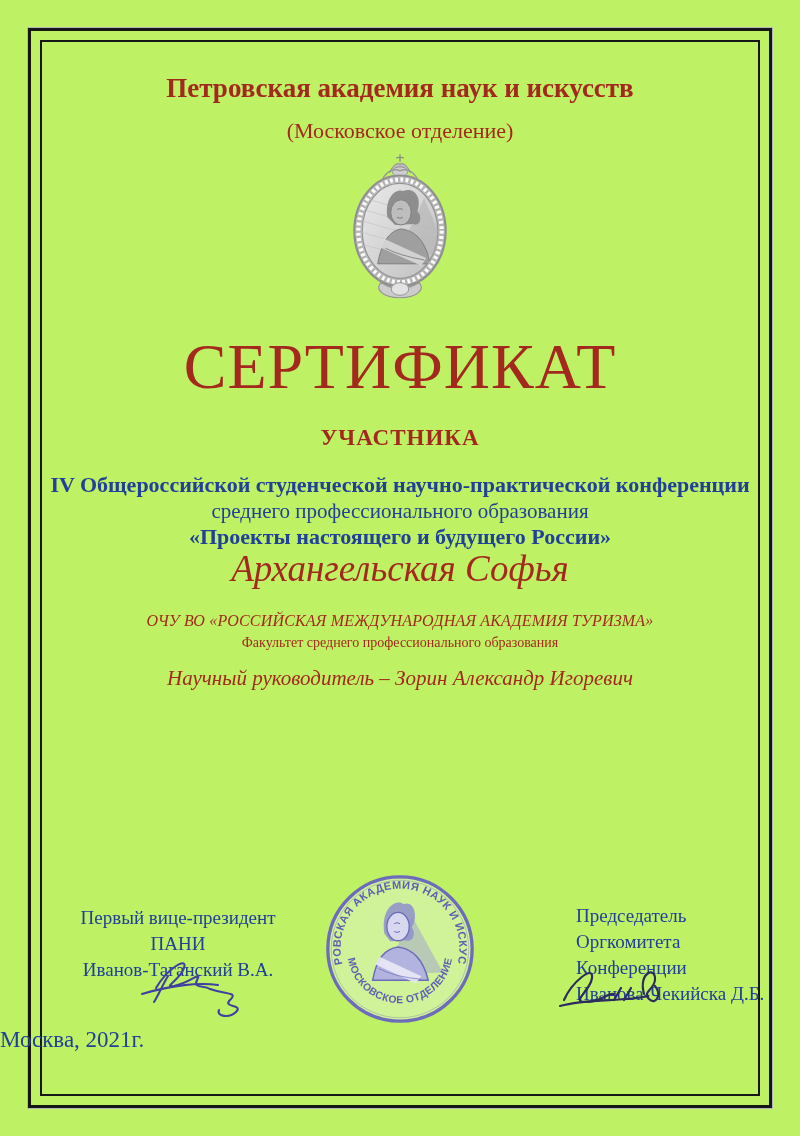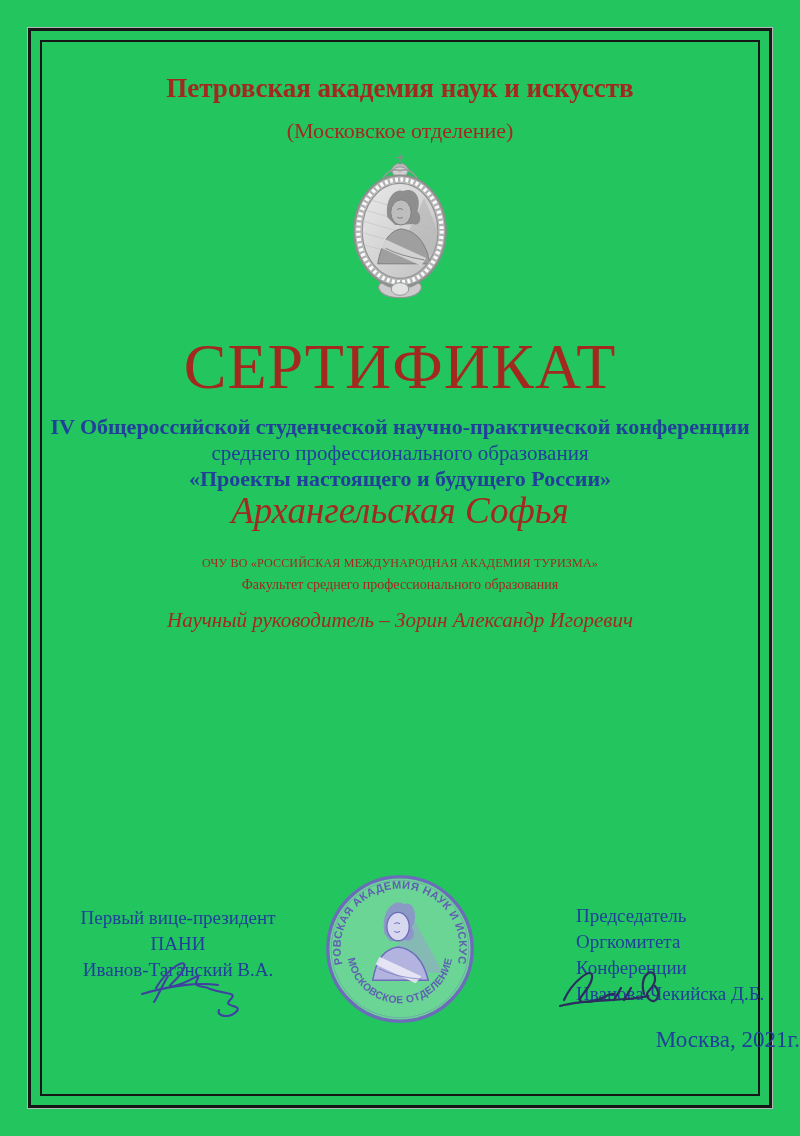--- a/index.html
+++ b/index.html
@@ -1,18 +1,18 @@
 <!DOCTYPE html>
 <html><head>
 <meta charset="utf-8">
 <style>
   html,body { margin:0; padding:0; background:#ffffff; }
   .page {
     position:relative; width:800px; height:1136px; margin:0 auto;
-    background:#22c55e; overflow:hidden;
+    background:#bef264; overflow:hidden;
     font-family:"Liberation Serif", serif;
   }
   
   .frame-outer {
     position:absolute; inset:28px; border:3px solid #161616;
     box-shadow:0 0 0 1px #b5b5b5; pointer-events:none;
   }
   .frame-inner { position:absolute; inset:9px; border:2px solid #161616; }
 
   .content {
@@ -21,44 +21,44 @@
   .red  { color:#a3291f; }
   .blue { color:#21409a; }
 
   .org-title   { margin-top:30px; font-size:27px; font-weight:bold; line-height:1.1; }
   .org-branch  { margin-top:14px;  font-size:22px; }
   .emblem-wrap { margin-top:9px;  height:146px; }
 
   .cert-title    { margin-top:36px; font-size:64px; line-height:1; letter-spacing:1px; font-weight:400; }
   .cert-subtitle { margin-top:26px; font-size:23px; font-weight:bold; letter-spacing:1px; }
 
-  .conference   { margin-top:15px; font-size:21px; line-height:26px; }
+  .conference   { margin-top:21px; font-size:21px; line-height:26px; }
   .conf-bold    { font-weight:bold; font-size:22px; }
 
   .participant-name { font-size:37px; line-height:1.05;font-style:italic; }
   .work-title       { margin-top:3px;  font-size:22px; font-style:italic; }
 
   .institution  { margin-top:21px; line-height:22px; }
-  .inst-1 { font-size:12px; letter-spacing:.2px; }
+  .inst-1 { font-size:16px; letter-spacing:.2px;font-style:italic; }
   .inst-2 { font-size:14px; }
 
   .supervisor { margin-top:12px; font-size:21px; font-style:italic; }
 
   .signer-left {
     position:absolute; left:60px; top:905px; width:236px; text-align:center;
     font-size:19px; line-height:26px;
   }
   .signer-right {
     position:absolute; left:576px; top:903px; width:210px; text-align:left;
     font-size:19px; line-height:26px;
   }
   .signature-left  { position:absolute; left:138px; top:952px; }
   .signature-right { position:absolute; left:558px; top:956px; }
   .stamp-wrap      { position:absolute; left:322px; top:871px; }
-  .place-date      { position:absolute; left:0; width:800px; top:1027px; text-align:right; font-size:23px; }
+  .place-date      { position:absolute; left:0; width:800px; top:1027px; text-align:left; font-size:23px; }
 </style>
 </head>
 <body>
 
 <div class="page">
 
   <div class="frame-outer">
     <div class="frame-inner"></div>
   </div>
 
@@ -108,20 +108,21 @@
           <path d="M50 98 q16 8 40 12" stroke="#848484" stroke-width="1" fill="none"></path>
         </g>
 
         <path d="M46 133 C54 141 76 141 84 133 C92 139 84 149 65 149 C46 149 38 139 46 133 Z" fill="#cccccc" stroke="#949494" stroke-width="1.2"></path>
         <ellipse cx="65" cy="140" rx="9" ry="6.5" fill="#e2e2e2" stroke="#949494" stroke-width="1"></ellipse>
       </svg>
     </div>
 
     <div class="cert-title red">СЕРТИФИКАТ</div>
 
+    <div class="cert-subtitle red">УЧАСТНИКА</div>
 
     <div class="conference blue">
       <div class="conf-bold">IV Общероссийской студенческой научно-практической конференции</div>
       <div>среднего профессионального образования</div>
       <div class="conf-bold">«Проекты настоящего и будущего России»</div>
     </div>
 
     <div class="participant-name red">Архангельская Софья</div>
 
 

